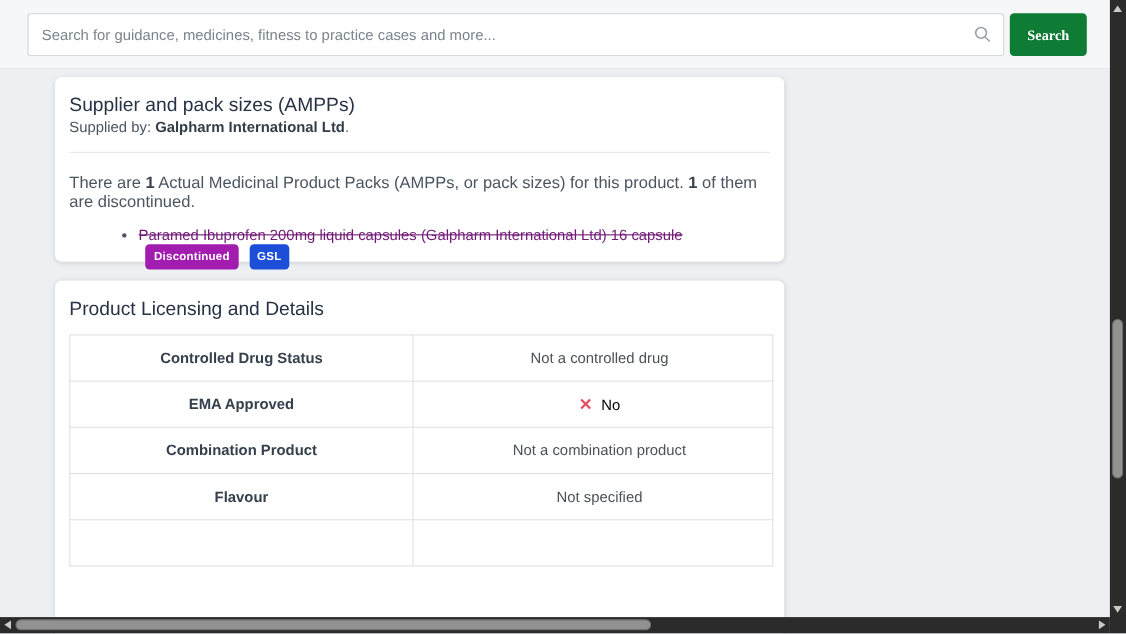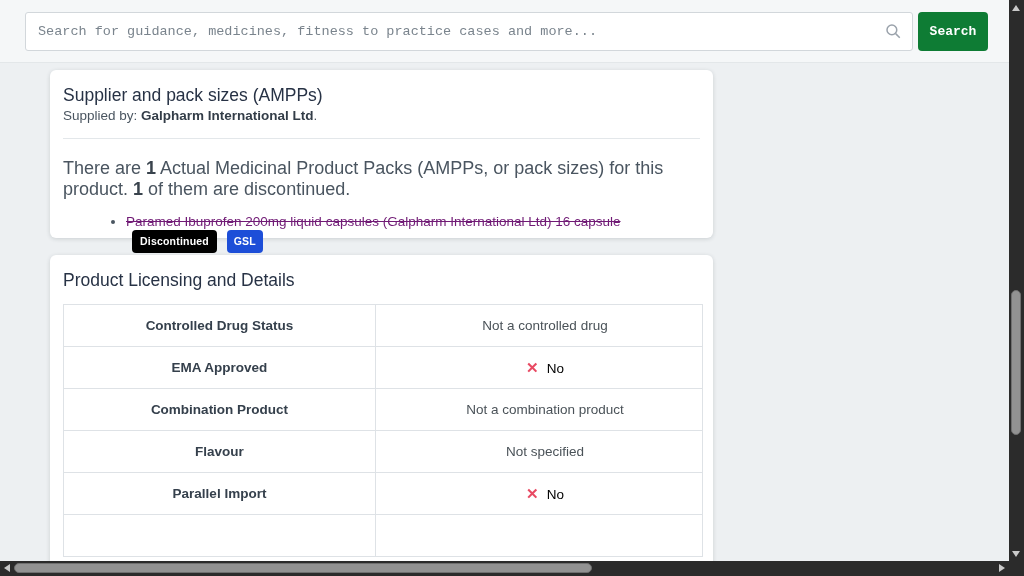--- a/index.html
+++ b/index.html
@@ -12,56 +12,56 @@
 
   
   .topbar {
     position:absolute; top:0; left:0; width:1009px; height:63px;
     background:#f5f7f8; border-bottom:1px solid #e3e7e9;
   }
   .search-wrap { position:absolute; left:25px; top:12px; width:888px; height:39px; }
   .search-input {
     width:100%; height:100%; border:1px solid #d2d7db; border-radius:3px;
     padding:0 38px 0 12px; font-size:13.5px; color:#343b42; background:#fff;
-    font-family:Liberation Mono, monospace; outline:none;
+    font-family:Liberation Sans, sans-serif; outline:none;
   }
   .search-input::placeholder { color:#7a848d; }
   .mag-icon { position:absolute; right:11px; top:10px; width:18px; height:18px; }
   .search-btn {
     position:absolute; left:918px; top:12px; width:70px; height:39px;
     background:#0e7c34; color:#fff; border:none; border-radius:4px;
     font-size:13px; font-weight:600; cursor:pointer;
-    font-family:Liberation Mono, monospace;
+    font-family:Liberation Serif, serif;
   }
 
   
   .card {
     position:absolute; left:50px; width:663px; background:#fff;
     border-radius:6px; box-shadow:0 1px 4px rgba(25,35,45,.16);
     padding:15px 13px;
   }
   .card-1 { top:70px; height:168px; }
   .card-2 { top:255px; height:400px; }
   .card-title { margin:0; font-size:17.5px; line-height:20px; font-weight:400; color:#273245; }
 
   .supplied-line { margin-top:3px; font-size:13.5px; color:#4a5560; }
   .supplied-line b { color:#333d48; }
   .divider { border:none; border-top:1px solid #e3e7ea; margin:15px 0 0; }
-  .summary-line { margin-top:19px; font-size:18px; color:#4a5560; }
+  .summary-line { margin-top:19px; font-size:15px; color:#4a5560; }
   .summary-line b { color:#39434d; }
 
   ul.pack-list { margin:13px 0 0; padding-left:63px; font-size:13.5px; color:#4a5560; }
   ul.pack-list li { line-height:17px; }
   .pack-link { color:#701a75; text-decoration:line-through; cursor:pointer; }
   .badge {
     display:inline-block; border-radius:4px; color:#fff; font-size:10.5px;
     font-weight:700; padding:3px 8px; margin-left:6px; vertical-align:1px;
     letter-spacing:.2px;
   }
-  .badge-dark { background:#000000; }
+  .badge-dark { background:#a21caf; }
   .badge-green { background:#1d4ed8; padding:3px 7px; }
 
   
   .lic-table { margin-top:14px; border-collapse:collapse; width:640px; table-layout:fixed; }
   .lic-table td { border:1px solid #dee2e6; height:42px; font-size:13.5px; background:#fff;text-align:center; }
   td.lic-label { width:312px; font-weight:700; color:#35404c; }
   td.lic-value { padding-left:13px; color:#4a5258; }
   .cross-mark { color:#e84a63; font-weight:700; font-size:15px; margin-right:8px; }
   .neg-text { color:#000000; }
 
@@ -145,24 +145,20 @@
       </tr>
       <tr>
         <td class="lic-label">Combination Product</td>
         <td class="lic-value">Not a combination product</td>
       </tr>
       <tr>
         <td class="lic-label">Flavour</td>
         <td class="lic-value">Not specified</td>
       </tr>
       <tr>
-        <td class="lic-label">Parallel Import</td>
-        <td class="lic-value"><span class="cross-mark">✕</span><span class="neg-text">No</span></td>
-      </tr>
-      <tr>
         <td class="lic-label"></td>
         <td class="lic-value"></td>
       </tr>
     </tbody>
   </table>
 </div>
 
 <div class="vscroll">
   <div class="arr-up"></div>
   <div class="vthumb"></div>

